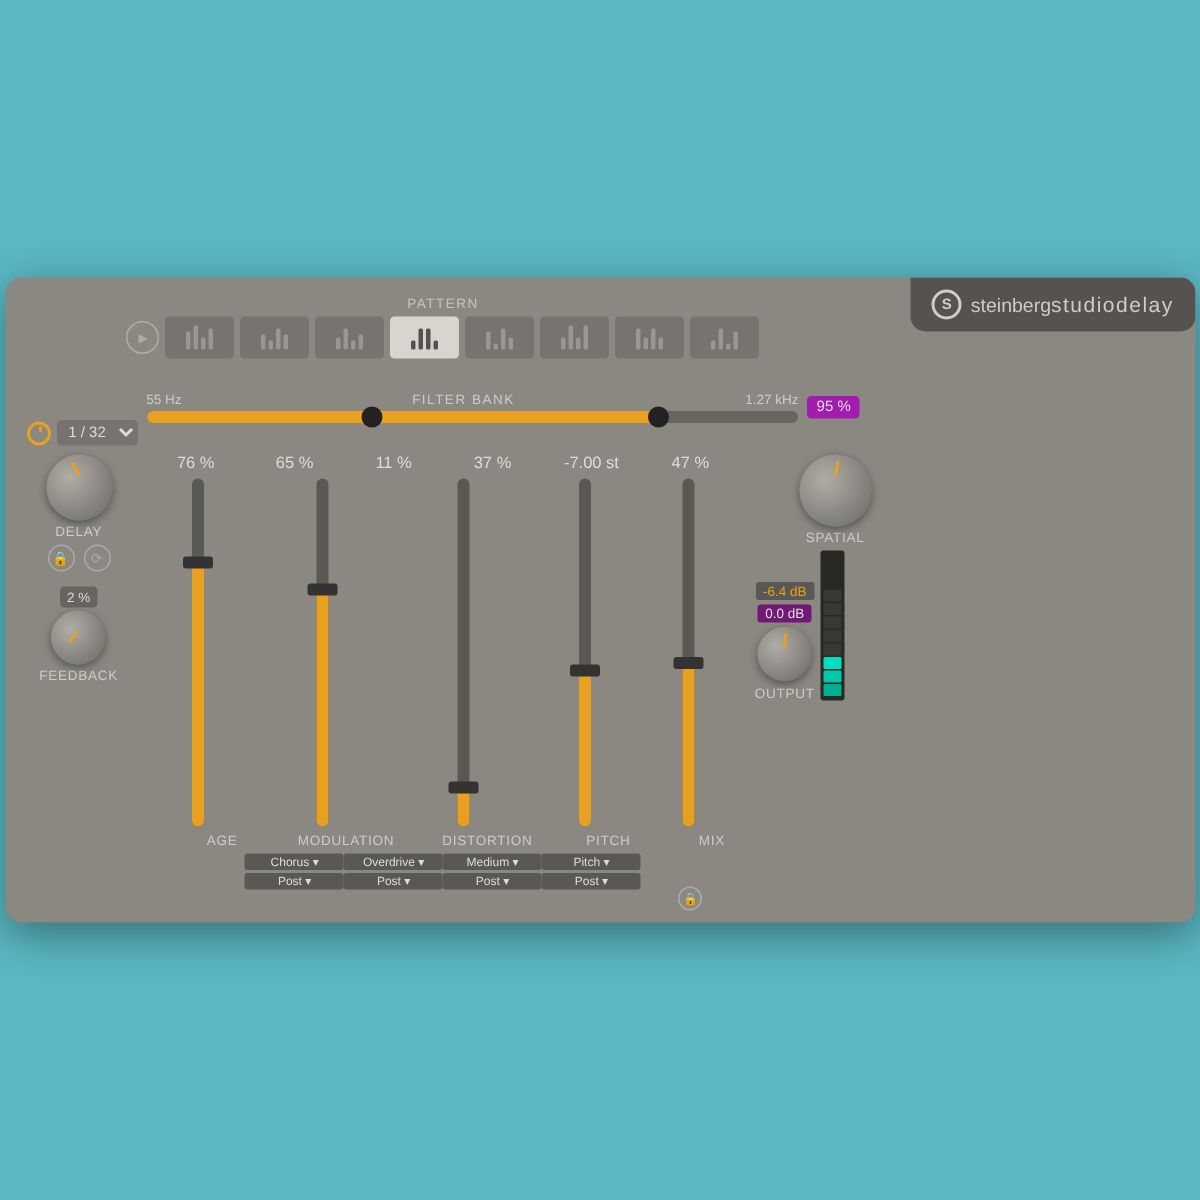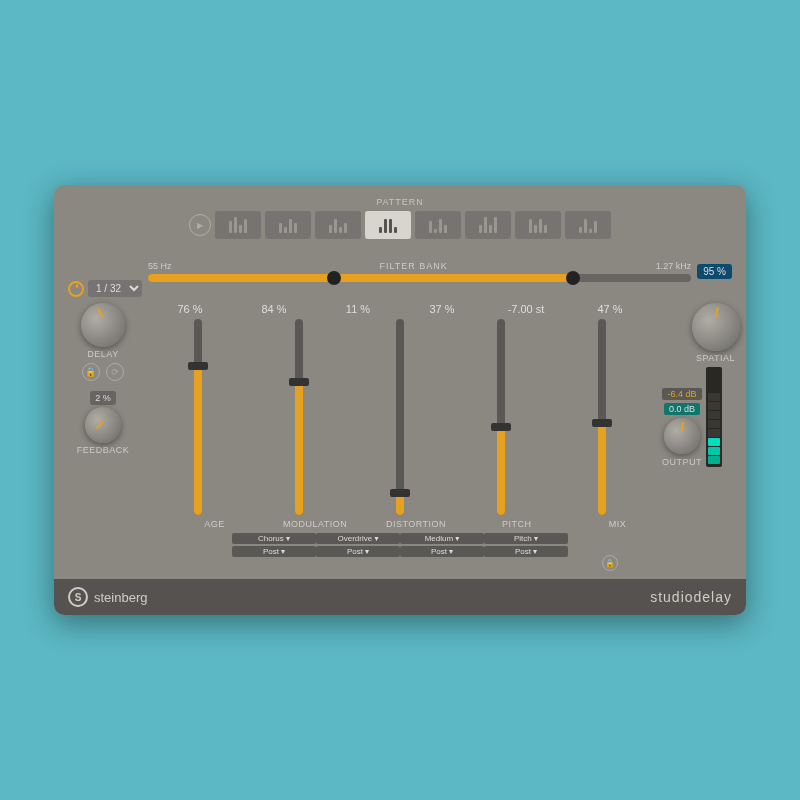--- a/index.html
+++ b/index.html
@@ -6,28 +6,29 @@
     body {
       width: 800px;
       height: 800px;
       background-color: #5bb8c4;
       display: flex;
       align-items: center;
       justify-content: center;
       font-family: -apple-system, BlinkMacSystemFont, 'Helvetica Neue', Arial, sans-serif;
     }
     .plugin-window {
-      width: 692px;
+      width: 793px;
       height: 430px;
       background: #8a8880;
       border-radius: 10px;
       box-shadow: 0 8px 30px rgba(0,0,0,0.4);
       display: flex;
-      flex-direction: column;
+      flex-direction: row;
       overflow: hidden;
+      gap: 20px;
     }
     .main-area {
       flex: 1;
       padding: 12px 14px 8px 14px;
       display: flex;
       flex-direction: column;
       gap: 6px;
     }
     
     .pattern-section {
@@ -161,21 +162,21 @@
       width: 14px;
       height: 14px;
       background: #222;
       border-radius: 50%;
       position: absolute;
       top: 50%;
       transform: translateY(-50%);
       cursor: pointer;
     }
     .percent-box {
-      background: #0c4a6e;
+      background: #a21caf;
       color: #ddd;
       font-size: 10px;
       padding: 2px 6px;
       border-radius: 3px;
       white-space: nowrap;
     }
     
     .faders-outer {
       display: flex;
       gap: 0;
@@ -346,21 +347,21 @@
     .db-label {
       font-size: 9px;
       color: #e8a020;
       background: #5a5855;
       padding: 1px 5px;
       border-radius: 2px;
     }
     .db-zero {
       font-size: 9px;
       color: #ddd;
-      background: #0f766e;
+      background: #701a75;
       padding: 1px 5px;
       border-radius: 2px;
     }
     
     .bottom-bar {
       height: 36px;
       background: #555250;
       display: flex;
       align-items: center;
       justify-content: space-between;
@@ -521,21 +522,21 @@
             <div class="knob-indicator" style="transform: translateX(-50%) rotate(-140deg); transform-origin: bottom center;"></div>
           </div>
           <span class="knob-label">FEEDBACK</span>
         </div>
       </div>
 
       <div class="faders-grid">
 
         <div class="fader-values-row">
           <div class="fader-value">76 %</div>
-          <div class="fader-value">84 %</div>
+          <div class="fader-value">65 %</div>
           <div class="fader-value">11 %</div>
           <div class="fader-value">37 %</div>
           <div class="fader-value">-7.00 st</div>
           <div class="fader-value">47 %</div>
         </div>
 
         <div class="faders-row">
 
           <div class="fader-col">
             <div class="fader-track">

